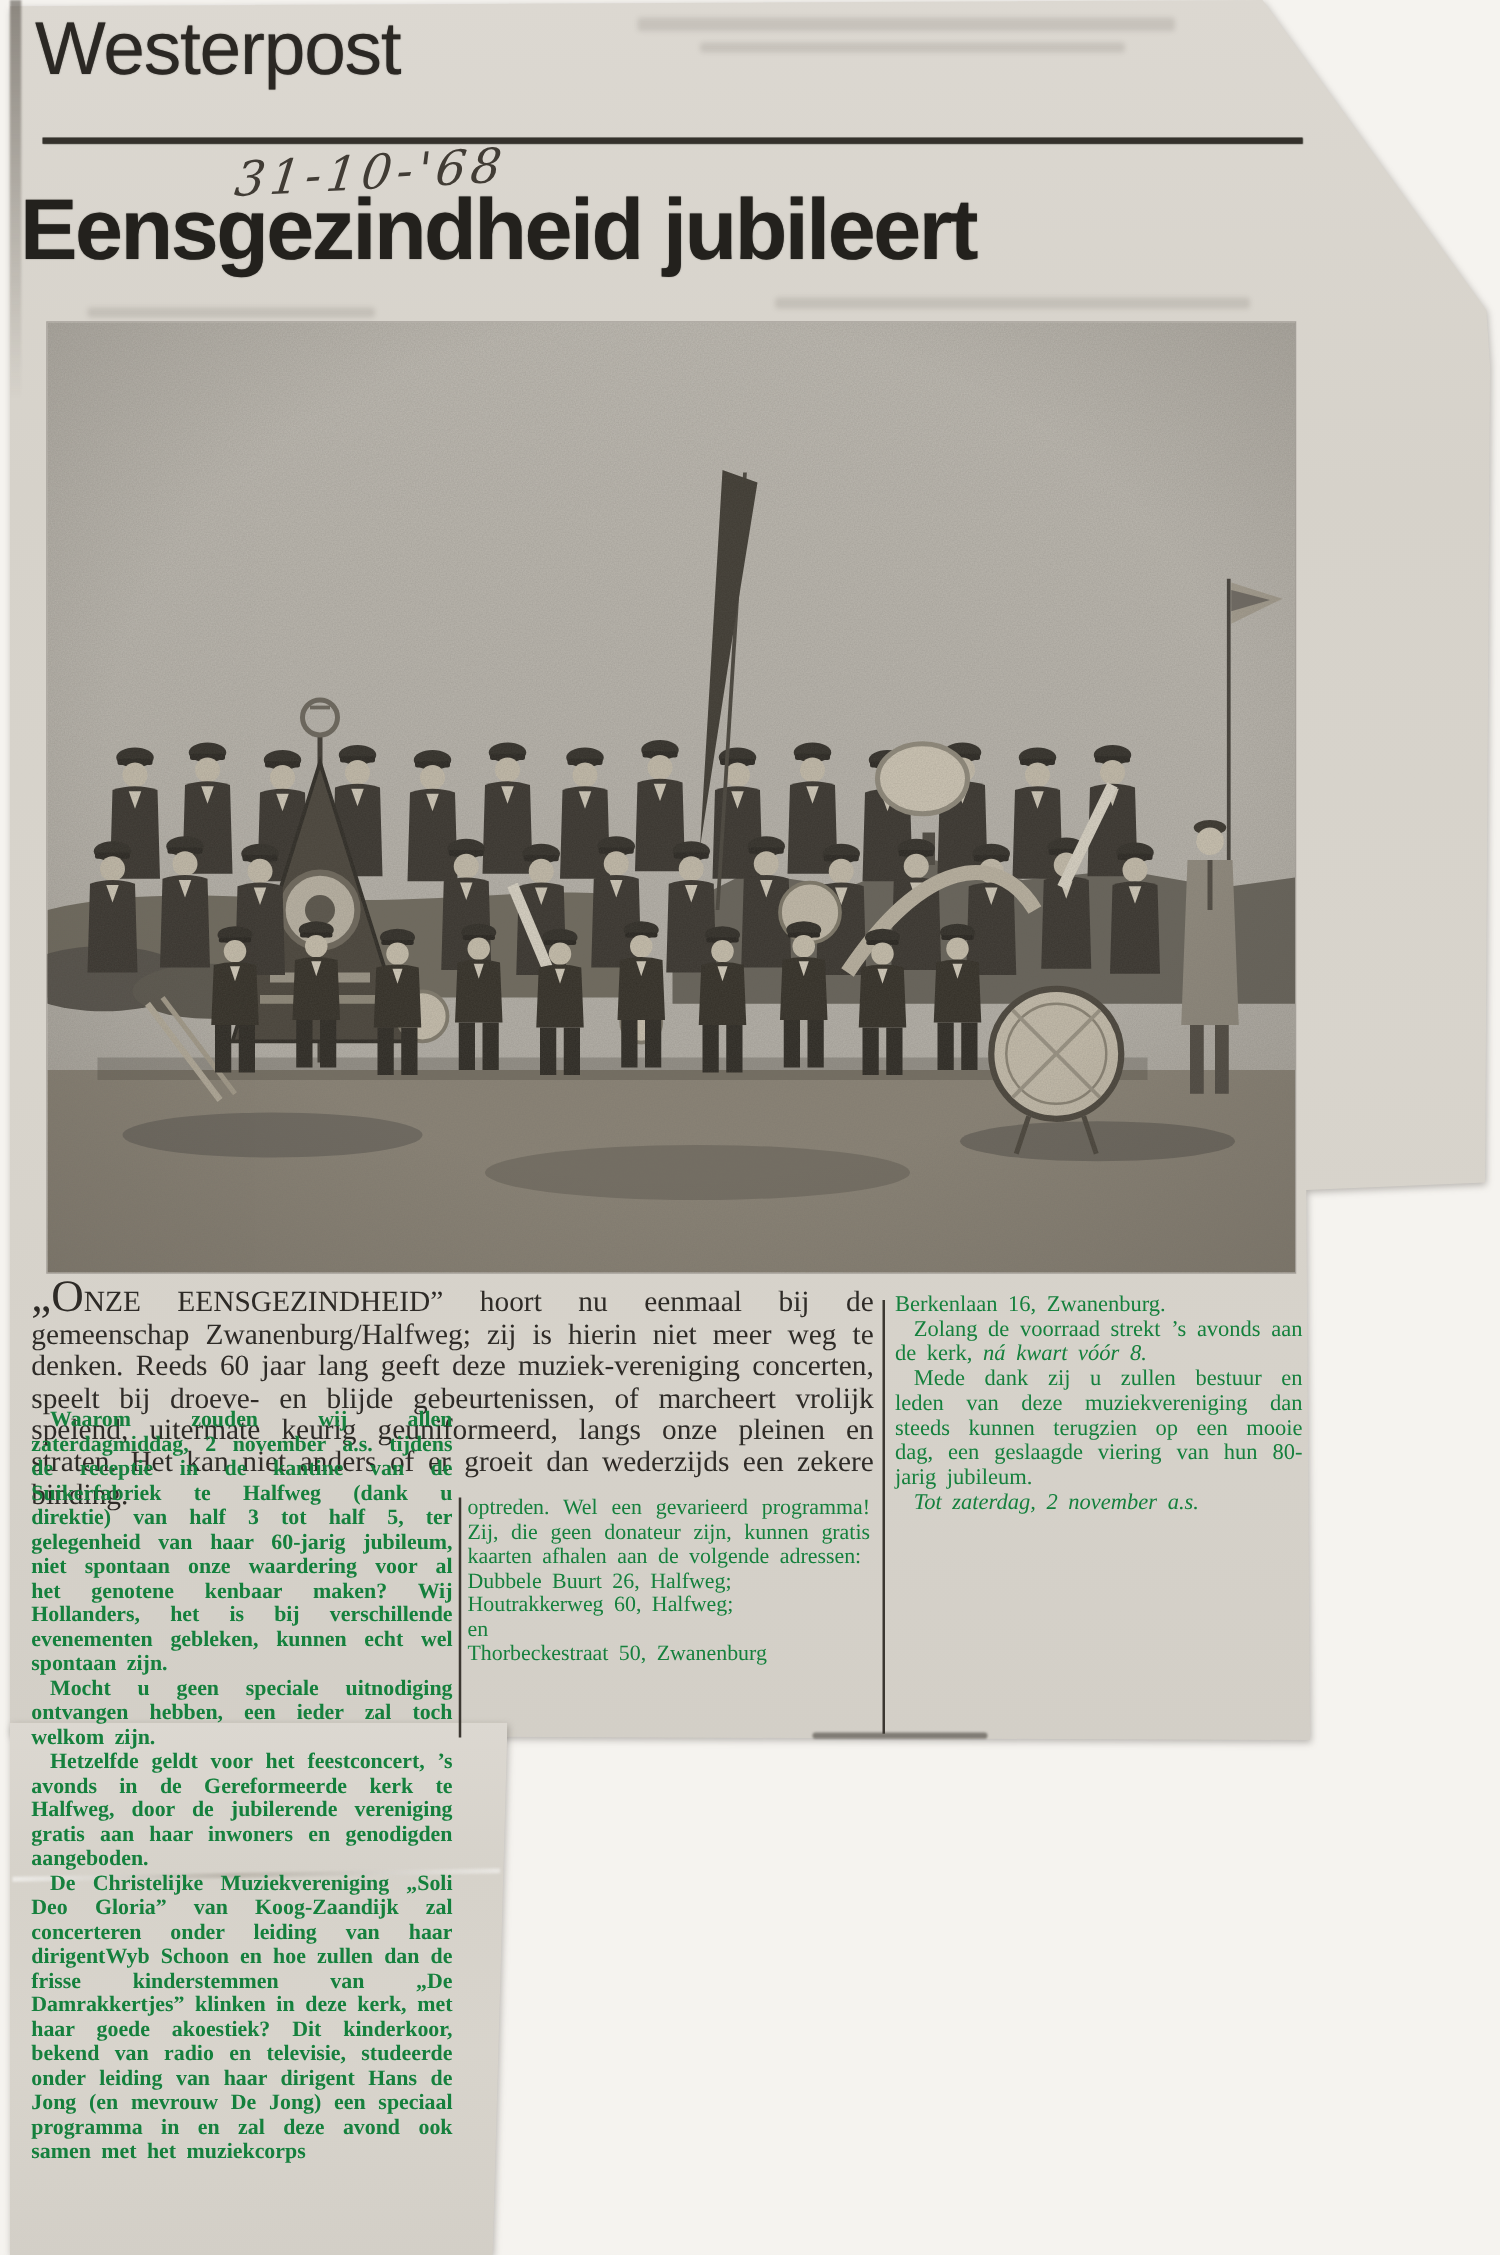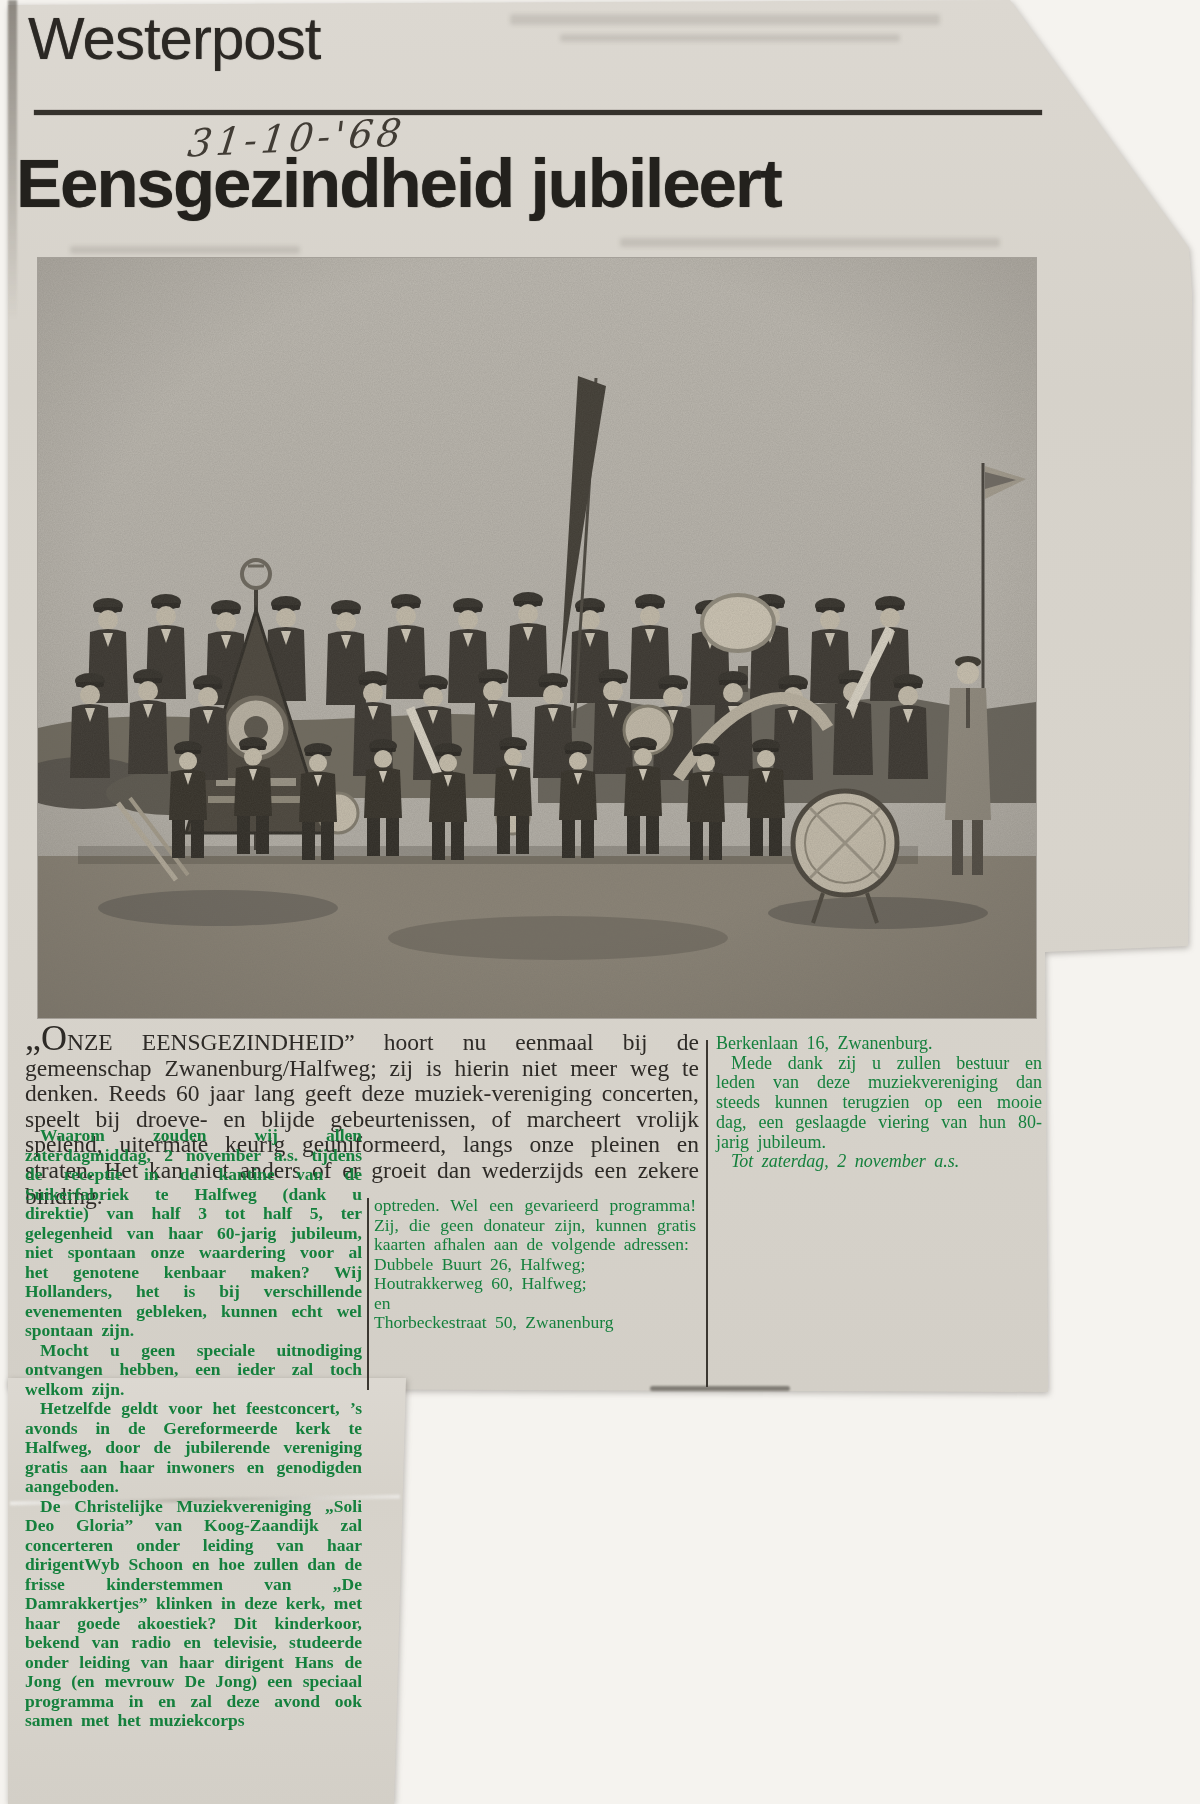--- a/index.html
+++ b/index.html
@@ -254,17 +254,18 @@
   <div class="col" id="col-mid">
     <p class="noindent">optreden. Wel een gevarieerd programma! Zij, die geen donateur zijn, kunnen gratis kaarten afhalen aan de volgende adressen:</p>
     <div class="addr">Dubbele Buurt 26, Halfweg;</div>
     <div class="addr">Houtrakkerweg 60, Halfweg;</div>
     <div class="addr">en</div>
     <div class="addr">Thorbeckestraat 50, Zwanenburg</div>
   </div>
 
   <div class="col" id="col-right">
     <p class="noindent">Berkenlaan 16, Zwanenburg.</p>
+    <p><span>Zolang de voorraad strekt ’s avonds aan de kerk, </span><em>ná kwart vóór 8.</em></p>
     <p>Mede dank zij u zullen bestuur en leden van deze muziekvereniging dan steeds kunnen terugzien op een mooie dag, een geslaagde viering van hun 80-jarig jubileum.</p>
     <p><em>Tot zaterdag, 2 november a.s.</em></p>
   </div>
 
 </div>
 
 </body></html>

